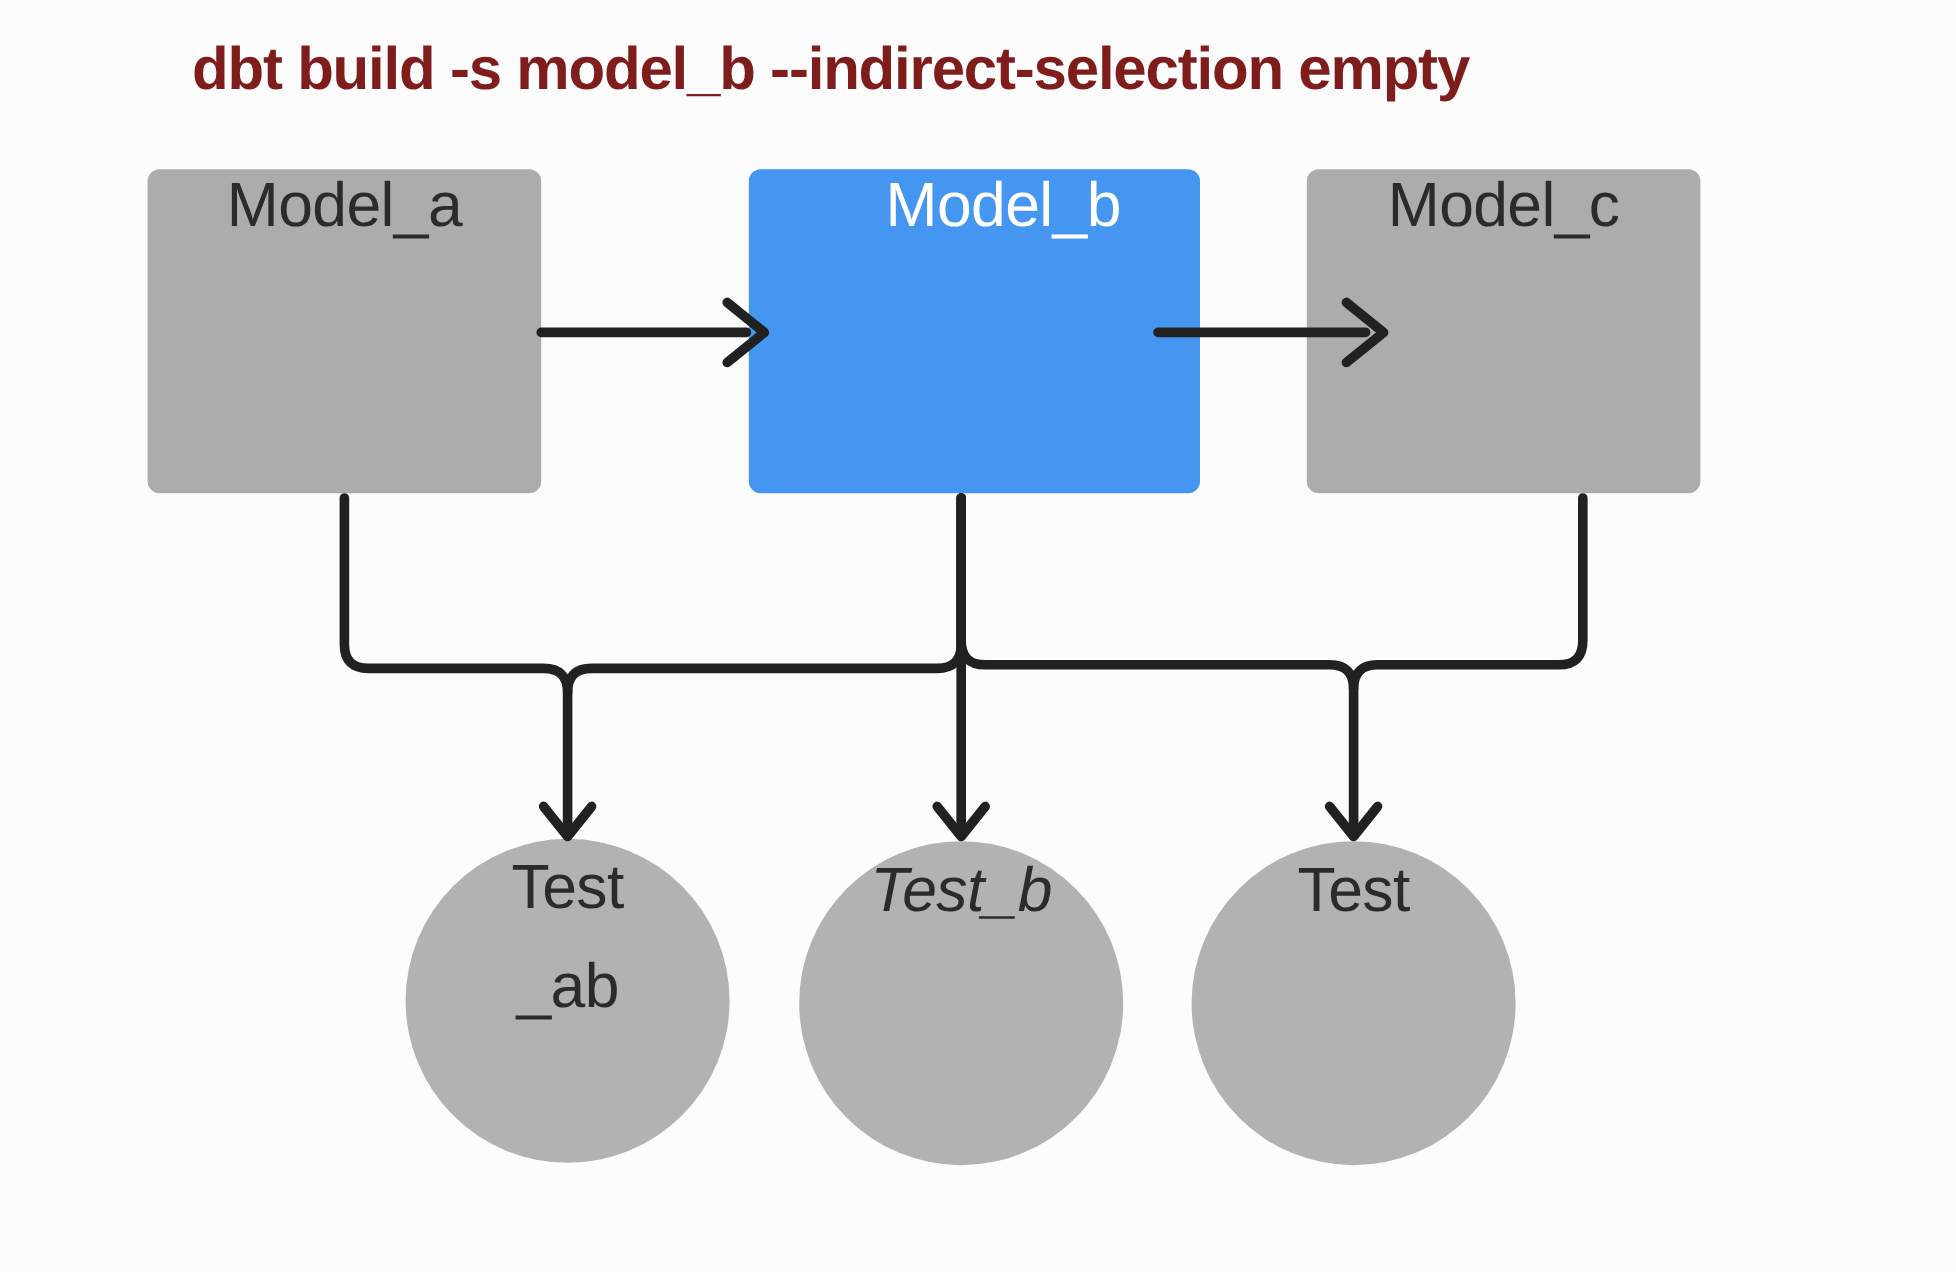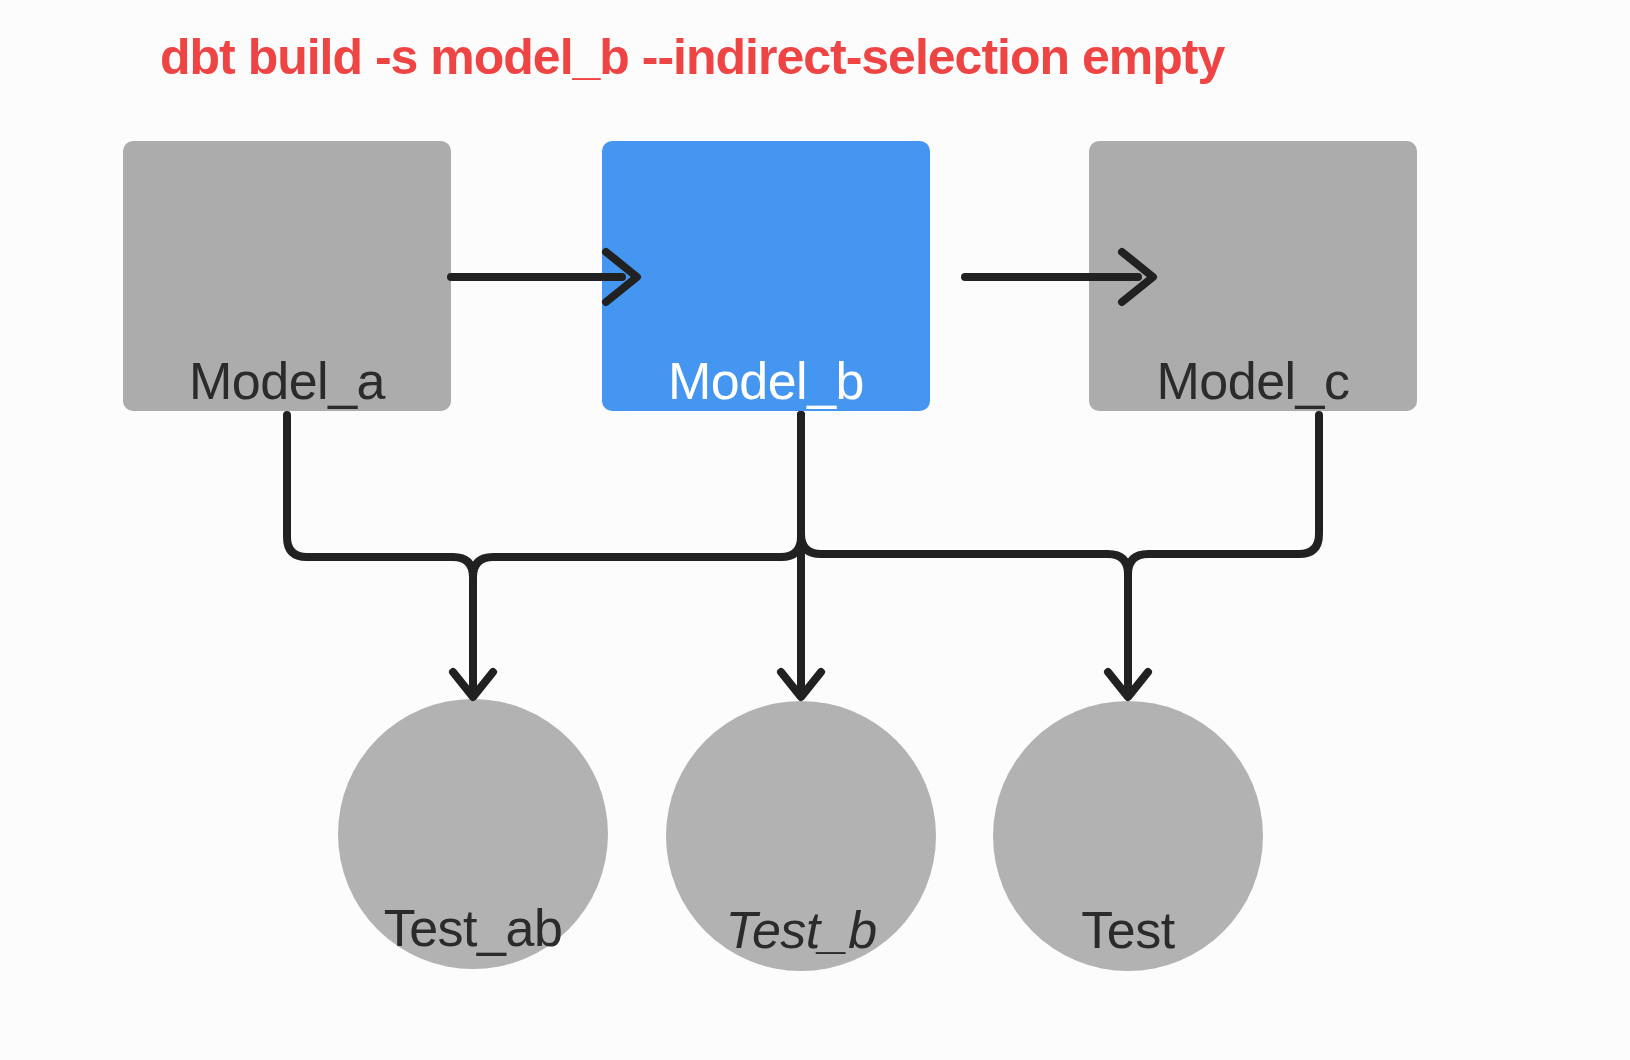--- a/index.html
+++ b/index.html
@@ -14,60 +14,60 @@
     background:#fcfcfc;
     overflow:hidden;
   }
   .title{
     position:absolute;
     left:160px;
     top:28px;
     font-size:50px;
     font-weight:600;
     letter-spacing:-1px;
-    color:#ef4444;
+    color:#7f1d1d;
     white-space:nowrap;
   }
   .node{
     position:absolute;
     display:flex;
-    align-items:flex-end;
+    align-items:flex-start;
     justify-content:center;
     text-align:center;
     font-size:52px;
     font-weight:400;
     color:#2b2b2b;
     letter-spacing:-0.5px;
   }
   .model{
     width:328px;
     height:270px;
     top:141px;
     border-radius:10px;
     background:#acacac;
   }
   .model.selected{
     background:#4596f0;
     color:#ffffff;
   }
   .model-a{left:123px;}
-  .model-b{left:602px;}
+  .model-b{left:624px;padding-left:48px;}
   .model-c{left:1089px;}
   .test{
     width:270px;
     height:270px;
     top:701px;
     border-radius:50%;
     background:#b2b2b2;
     line-height:1.58;
   }
   .test-ab{left:338px;top:699px;}
   .test-b{left:666px;font-style:italic;}
   .test-bc{left:993px;}
-  .two-line{display:flex;}
+  .two-line{display:flex;flex-direction:column;}
   .edge-layer{
     position:absolute;
     left:0;top:0;
     width:1630px;
     height:1060px;
     pointer-events:none;
   }
   .edge-layer path, .edge-layer polyline{
     fill:none;
     stroke:#212121;

